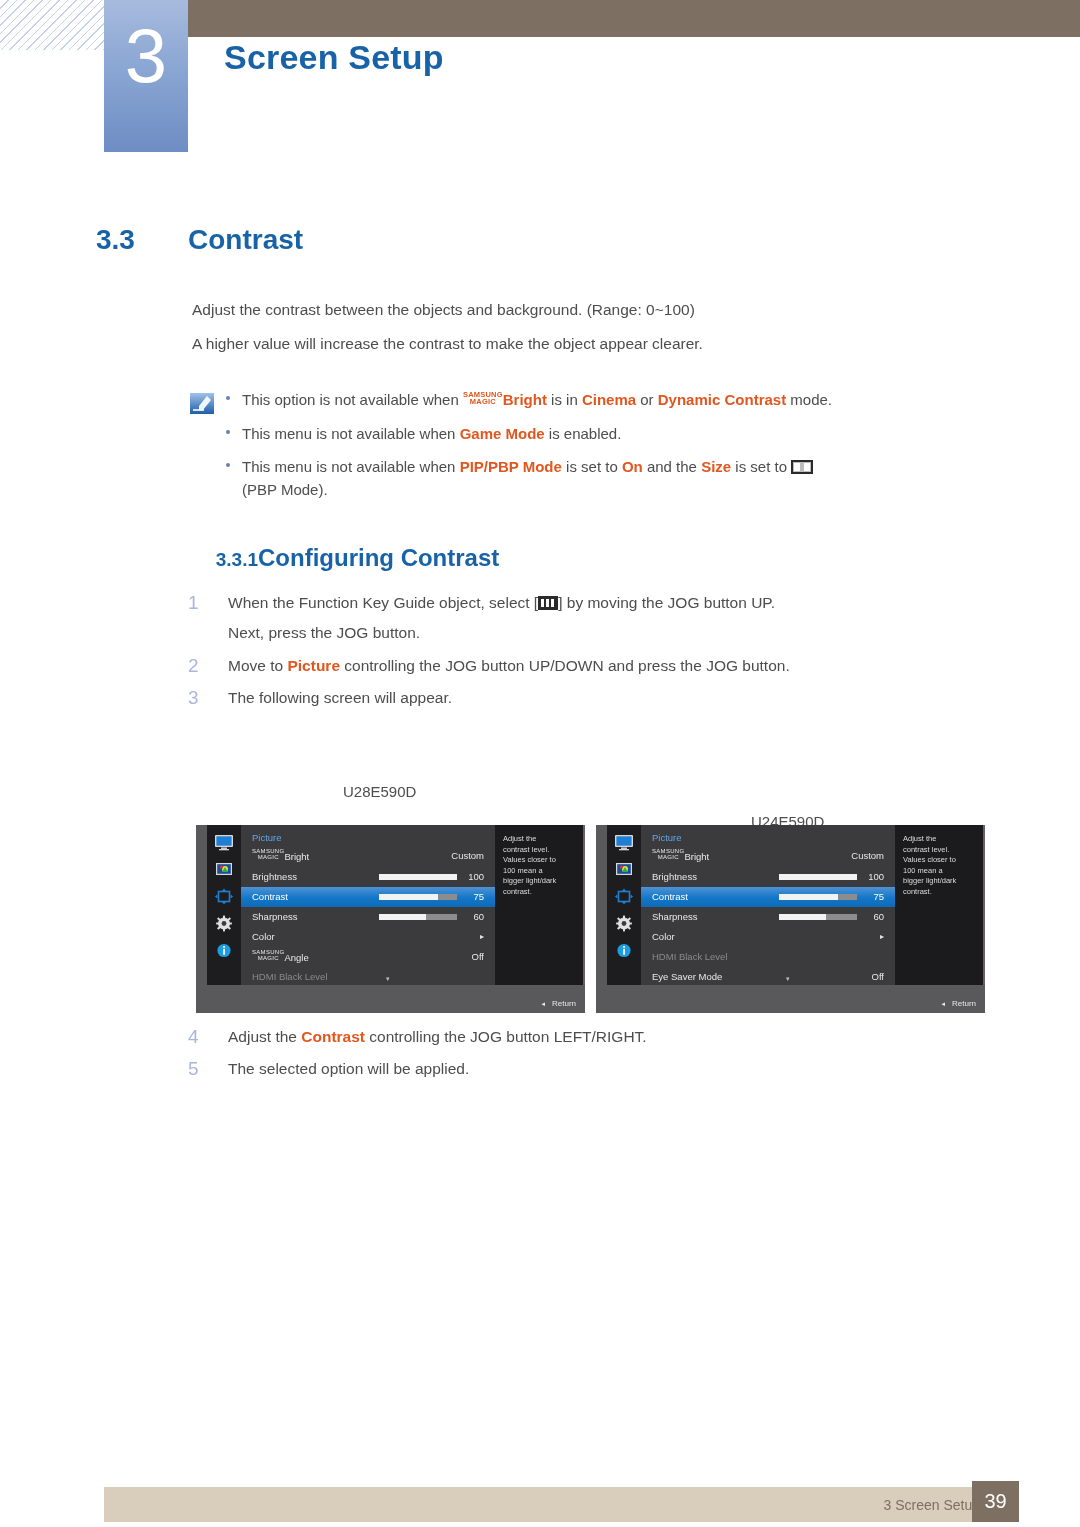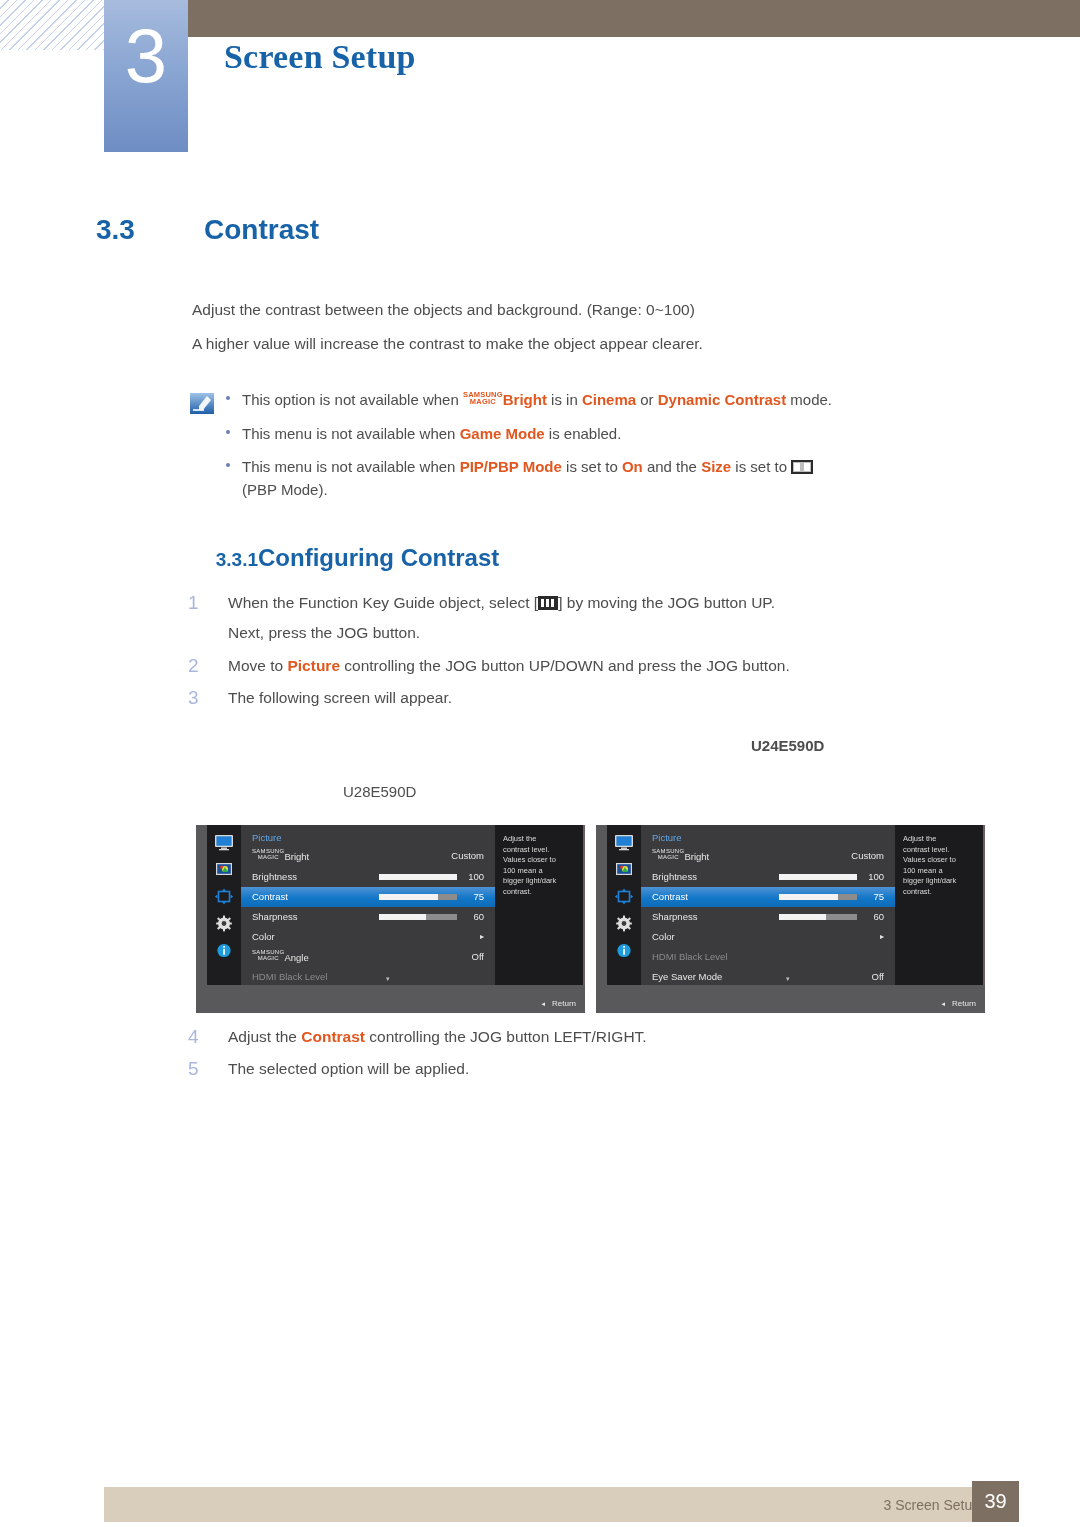--- a/index.html
+++ b/index.html
@@ -30,26 +30,25 @@
   #chapter-num{
     position:absolute;left:104px;top:0;width:84px;height:152px;
     display:flex;align-items:center;justify-content:center;
     font-size:76px;font-weight:400;color:#ffffff;line-height:1;
     padding-bottom:40px;box-sizing:border-box;
   }
   #chapter-title{
     position:absolute;left:224px;top:38px;
     font-size:34px;font-weight:bold;color:#1863a8;
     letter-spacing:.2px;
-    font-family:Liberation Serif, serif;
-  }
-
-  
-  #sec-row{position:absolute;left:96px;top:214px;width:880px;
-    display:flex;align-items:baseline;gap:16px;}
+  }
+
+  
+  #sec-row{position:absolute;left:96px;top:224px;width:880px;
+    display:flex;align-items:baseline;}
   #sec-num{font-size:28px;font-weight:bold;color:#1863a8;width:92px;}
   #sec-title{font-size:28px;font-weight:bold;color:#1863a8;}
 
   
   .para{position:absolute;left:192px;font-size:15.5px;color:#4d4d4d;
         line-height:1.45;}
   #p1{top:299px;text-align:right;}
   #p2{top:333px;}
 
   
@@ -107,21 +106,21 @@
   }
   .step .stext{
     margin-left:40px;font-size:15.5px;color:#4d4d4d;line-height:1.45;
   }
   .step .sub{margin-left:40px;font-size:15.5px;color:#4d4d4d;
     line-height:1.45;margin-top:8px;}
 
   
   .model-label{position:absolute;font-size:15px;color:#4d4d4d;}
   #model-l{left:343px;top:783px;}
-  #model-r{left:751px;top:737px;font-weight:bold;}
+  #model-r{left:751px;top:813px;}
 
   
   .osd{
     position:absolute;top:825px;width:389px;height:188px;
     background:#59595c;overflow:hidden;
     font-family:"Liberation Sans","DejaVu Sans",sans-serif;
   }
   #osd-left{left:196px;}
   #osd-right{left:596px;}
   .osd-sidebar{

